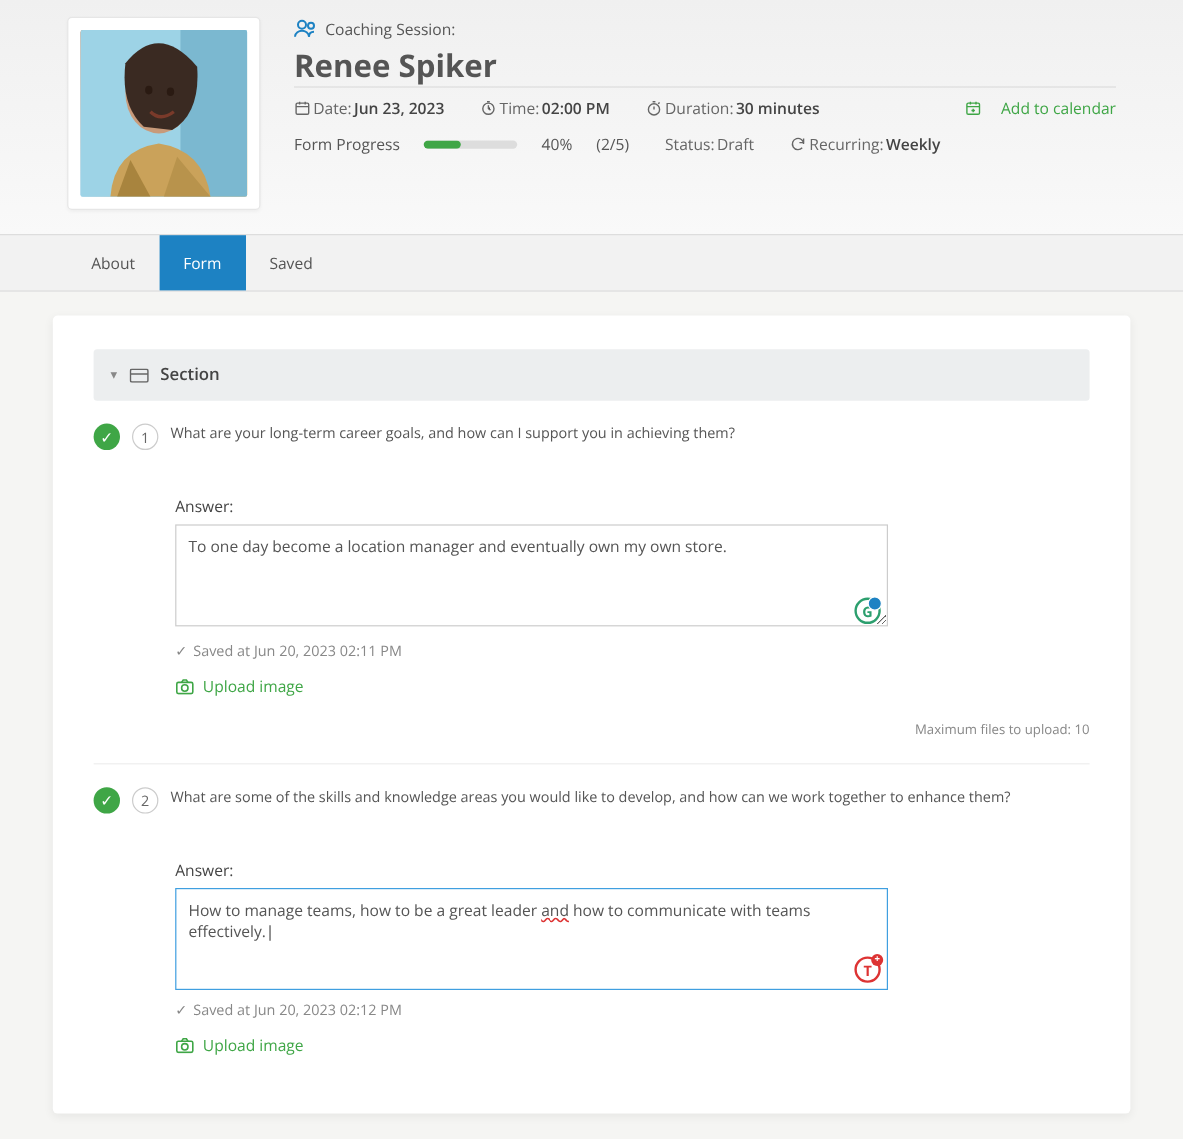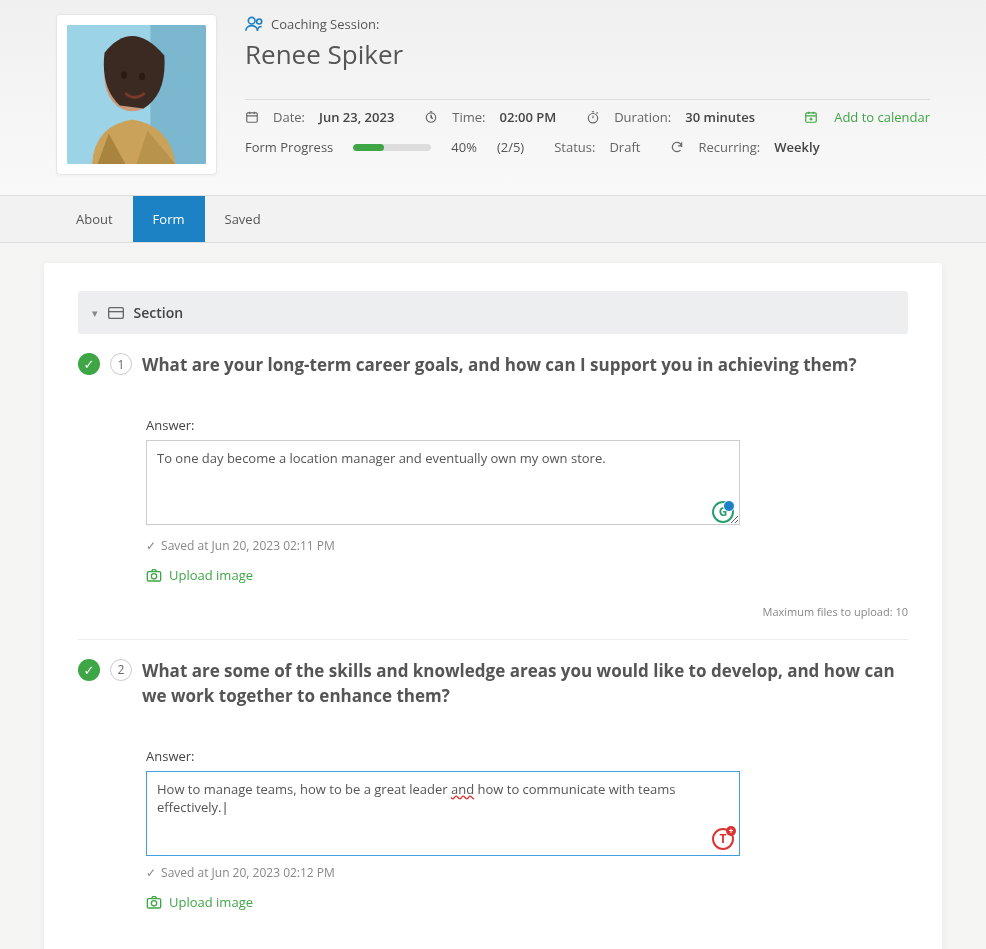--- a/index.html
+++ b/index.html
@@ -24,23 +24,23 @@
     padding: 10px;
     background: #fff;
     flex-shrink: 0;
     box-shadow: 0 1px 3px rgba(0,0,0,.04);
   }
   .avatar { width: 100%; height: 100%; background: linear-gradient(135deg,#b7967d 0%,#9dd0e8 50%,#c99a4e 100%); border-radius:2px; position:relative; overflow:hidden;}
   .avatar svg{width:100%;height:100%;}
   .header-info { flex: 1; min-width:0; }
   .session-label { display:flex; align-items:center; gap:6px; color:#555; font-size:13px; margin-bottom:2px;}
   .session-icon { width:20px; height:20px; }
-  .person-name { font-size:26px; color:#555; font-weight:400; margin-bottom:27px;}
+  .person-name { font-size:26px; color:#555; font-weight:700; margin-bottom:0;}
   .meta-row { display:flex; align-items:center; gap:30px; border-top:1px solid #ddd; padding-top:8px; padding-bottom:6px; font-size:13px; flex-wrap:wrap;}
-  .meta-item { display:flex; align-items:center; gap:14px; color:#666;}
+  .meta-item { display:flex; align-items:center; gap:2px; color:#666;}
   .meta-value { font-weight:600; color:#444;}
   .add-cal { color:#3fa646; display:flex; align-items:center; gap:16px; cursor:pointer; margin-left:auto;}
   .meta-row2 { display:flex; align-items:center; gap:30px; padding:6px 0 14px; font-size:13px; flex-wrap:wrap;}
   .progress-label{color:#555;}
   .progress-wrap{display:flex;align-items:center;gap:20px;}
   .progress-bar{width:78px;height:7px;background:#ddd;border-radius:4px;overflow:hidden;}
   .progress-fill{height:100%;width:40%;background:#3fa646;border-radius:4px;}
   .btn-row{display:flex;gap:10px;}
   .btn{padding:8px 16px;font-size:13px;border-radius:3px;border:1px solid #ccc;background:#fff;cursor:pointer;}
   .btn-disabled{color:#bbb;background:#fff;cursor:not-allowed;}
@@ -52,21 +52,21 @@
   .card{background:#fff;border-radius:4px;box-shadow:0 2px 8px rgba(0,0,0,.06);padding:28px 34px;}
   .download-link{color:#3fa646;display:flex;align-items:center;gap:6px;font-size:13px;margin-bottom:18px;cursor:pointer;}
   .section-bar{background:#eceeef;padding:12px 14px;display:flex;align-items:center;gap:10px;border-radius:3px;margin-bottom:18px;}
   .chevron{color:#888;font-size:11px;cursor:pointer;}
   .section-title{font-weight:600;color:#444;font-size:14px;}
   .question-block{padding-bottom:20px;border-bottom:1px solid #eee;margin-bottom:18px;}
   .question-block:last-child{border-bottom:none;margin-bottom:0;}
   .q-head{display:flex;align-items:flex-start;gap:10px;}
   .check-badge{width:22px;height:22px;border-radius:50%;background:#3fa646;display:flex;align-items:center;justify-content:center;color:#fff;font-size:13px;flex-shrink:0;margin-top:1px;}
   .q-num{width:22px;height:22px;border:1px solid #ccc;border-radius:50%;display:flex;align-items:center;justify-content:center;font-size:12px;color:#666;background:#fff;flex-shrink:0;margin-top:1px;}
-  .q-text{color:#555;font-size:17px;line-height:1.5;font-weight:bold;}
+  .q-text{color:#555;font-size:12px;line-height:1.5;}
   .answer-zone{margin-left:68px;margin-top:38px;}
   .answer-label{font-size:13px;color:#444;margin-bottom:6px;}
   .answer-box{width:594px;max-width:100%;height:85px;border:1px solid #ccc;padding:8px 10px;font-size:13px;color:#555;resize:both;font-family:inherit;position:relative;}
   .answer-box.focused{border:1px solid #3f9fe0;}
   .answer-holder{position:relative;width:594px;max-width:100%;}
   .badge-corner{position:absolute;right:6px;bottom:6px;width:22px;height:22px;border-radius:50%;display:flex;align-items:center;justify-content:center;font-size:12px;font-weight:700;}
   .badge-g{background:#fff;border:2px solid #2c9f6e;color:#2c9f6e;}
   .badge-g::after{content:"";position:absolute;top:-3px;right:-3px;width:10px;height:10px;border-radius:50%;background:#1d82c3;border:1px solid #fff;}
   .badge-t{background:#fff;border:2px solid #d33;color:#d33;}
   .badge-t::after{content:"+";position:absolute;top:-4px;right:-4px;width:10px;height:10px;border-radius:50%;background:#d33;color:#fff;font-size:8px;line-height:10px;text-align:center;}

